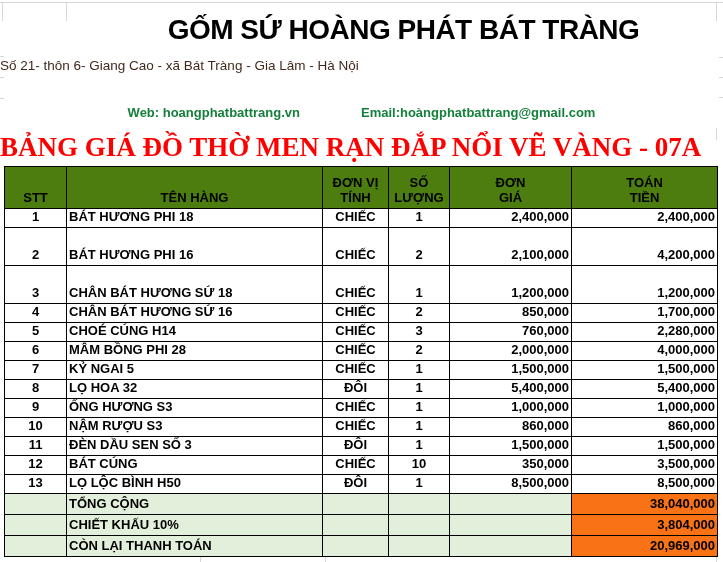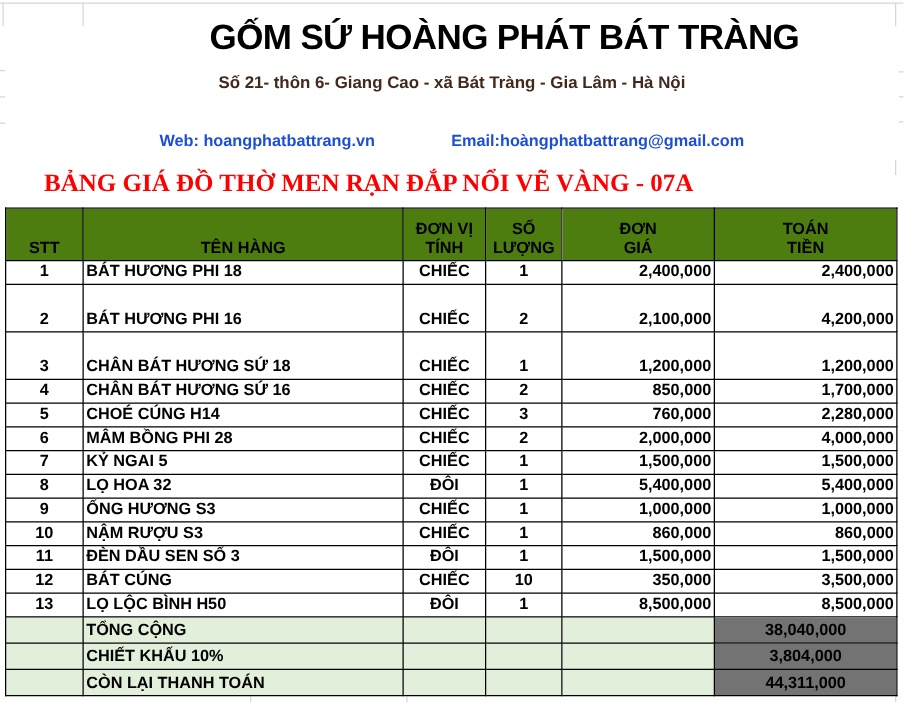--- a/index.html
+++ b/index.html
@@ -28,56 +28,56 @@
   .g-b1 { left:200px; top:557px; width:1px; height:5px; }
   .g-b2 { left:325px; top:557px; width:1px; height:5px; }
   .g-b3 { left:716px; top:557px; width:1px; height:5px; }
 
   .company-name {
     position: absolute; left:0; top:14px; width:723px;
     text-align:center; font-size:28px; font-weight:bold;
     letter-spacing:-0.5px; color:#000;margin-left:42px;
   }
   .address-line {
-    position: absolute; left:0; width:723px; text-align:center;
-    font-size:13.5px; font-weight:bold; color:#43291c;
+    position: absolute; left:0; width:723px; 
+    font-size:13.5px; font-weight:normal; color:#43291c;
   }
   .addr { top:58px; }
   .phone { top:80px; }
   .web-email {
     position:absolute; left:0; top:105px; width:723px;
     display:flex; justify-content:center; gap:61px;
-    font-size:13px; font-weight:bold; color:#1d4ed8;
+    font-size:13px; font-weight:bold; color:#15803d;
   }
   .price-title {
     position:absolute; left:0; top:130px; width:590px; height:36px;
     line-height:34px; text-align:center;
     font-family:"Liberation Serif", serif;
-    font-size:20px; font-weight:bold; color:#ff0000;
+    font-size:27px; font-weight:bold; color:#ff0000;
     white-space:nowrap;
   }
   table.price {
     position:absolute; left:4px; top:166px;
     width:713px; border-collapse:collapse; table-layout:fixed;
   }
   table.price th, table.price td {
     border:1px solid #000;
     font-size:13px; font-weight:bold;
     vertical-align:bottom;
     padding:0 2px 2px 2px;
     overflow:hidden; white-space:nowrap;
     line-height:1.15;
   }
   table.price thead th {
     background:#4d7c0f; text-align:center; height:42px;
   }
   tr.r-normal td { height:19px; }
   tr.r-tall td   { height:38px; }
   tr.r-sum td    { height:21px; background:#e2efda; }
-  tr.r-sum td.c-total { background:#737373;text-align:center; }
+  tr.r-sum td.c-total { background:#f97316; }
   .c-stt   { text-align:center; }
   .c-name  { text-align:left; padding-left:4px; }
   .c-unit  { text-align:center; }
   .c-qty   { text-align:center; }
   .c-price { text-align:right; padding-right:8px; }
   .c-total { text-align:right; padding-right:8px; }
 </style>
 </head>
 <body>
 
@@ -262,17 +262,17 @@
         <td class="c-qty"></td>
         <td class="c-price"></td>
         <td class="c-total">3,804,000</td>
       </tr>
       <tr class="r-sum">
         <td class="c-stt"></td>
         <td class="c-name">CÒN LẠI THANH TOÁN</td>
         <td class="c-unit"></td>
         <td class="c-qty"></td>
         <td class="c-price"></td>
-        <td class="c-total">44,311,000</td>
+        <td class="c-total">20,969,000</td>
       </tr>
     </tbody>
   </table>
 </div>
 
 </body></html>

